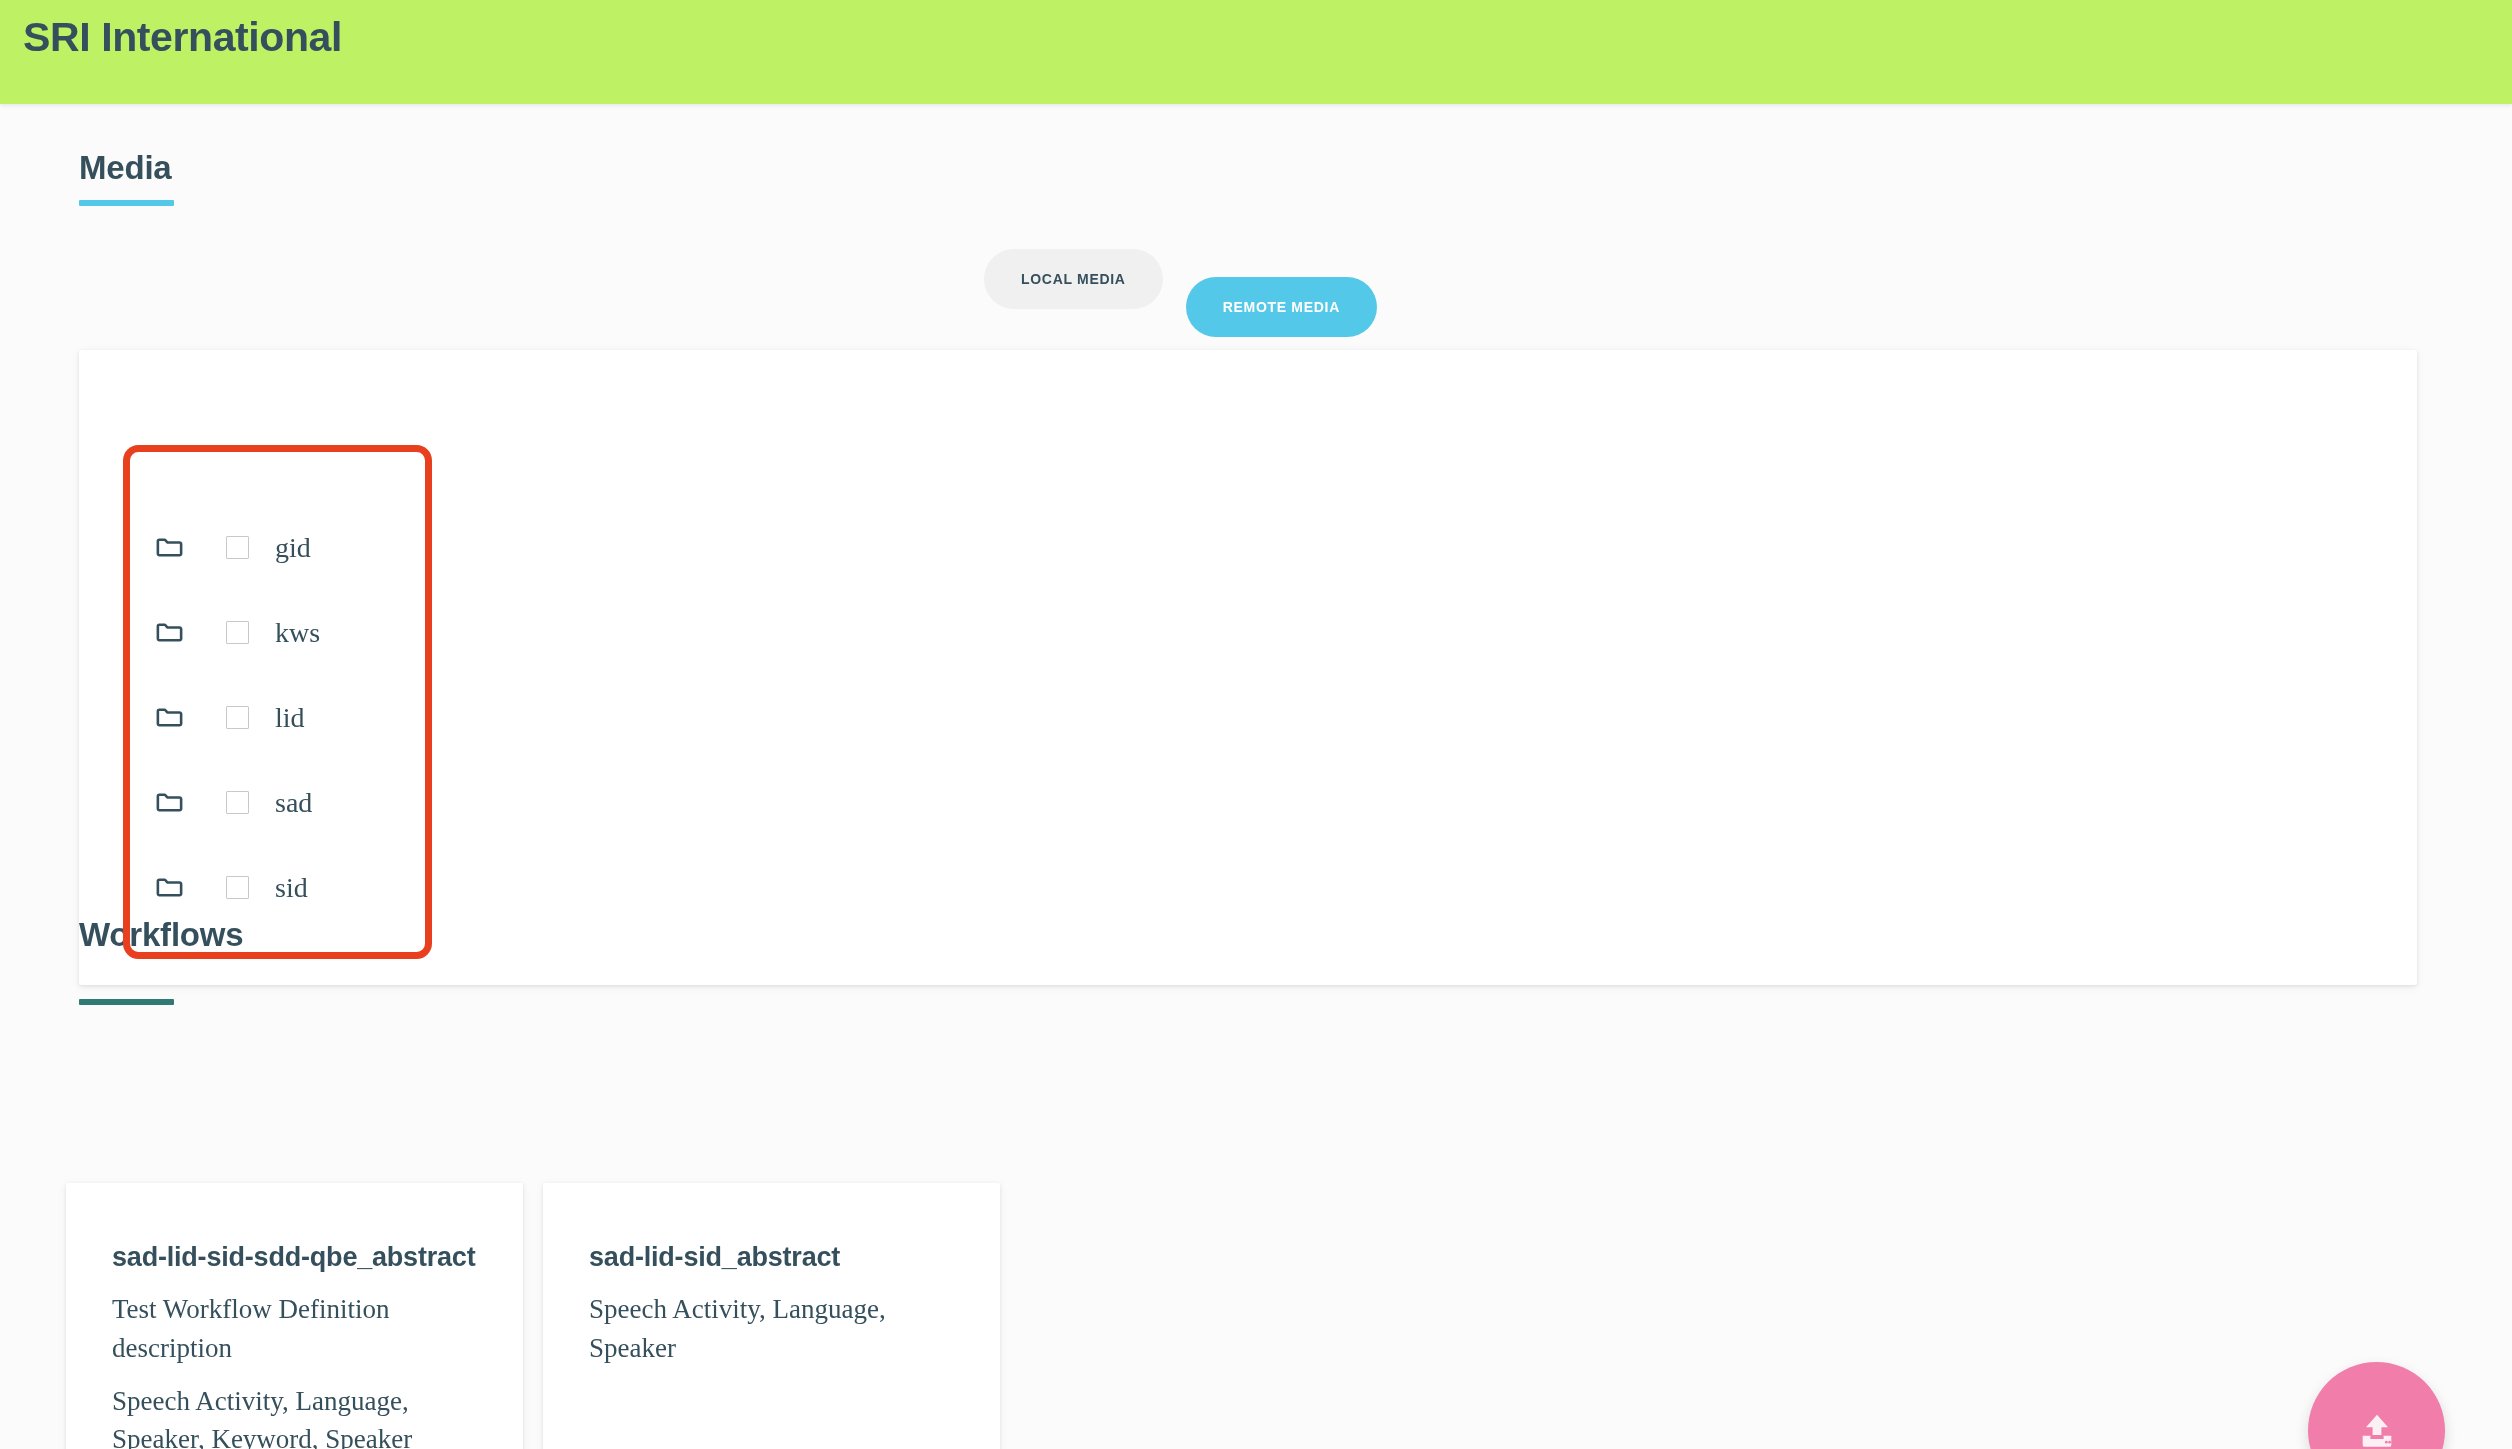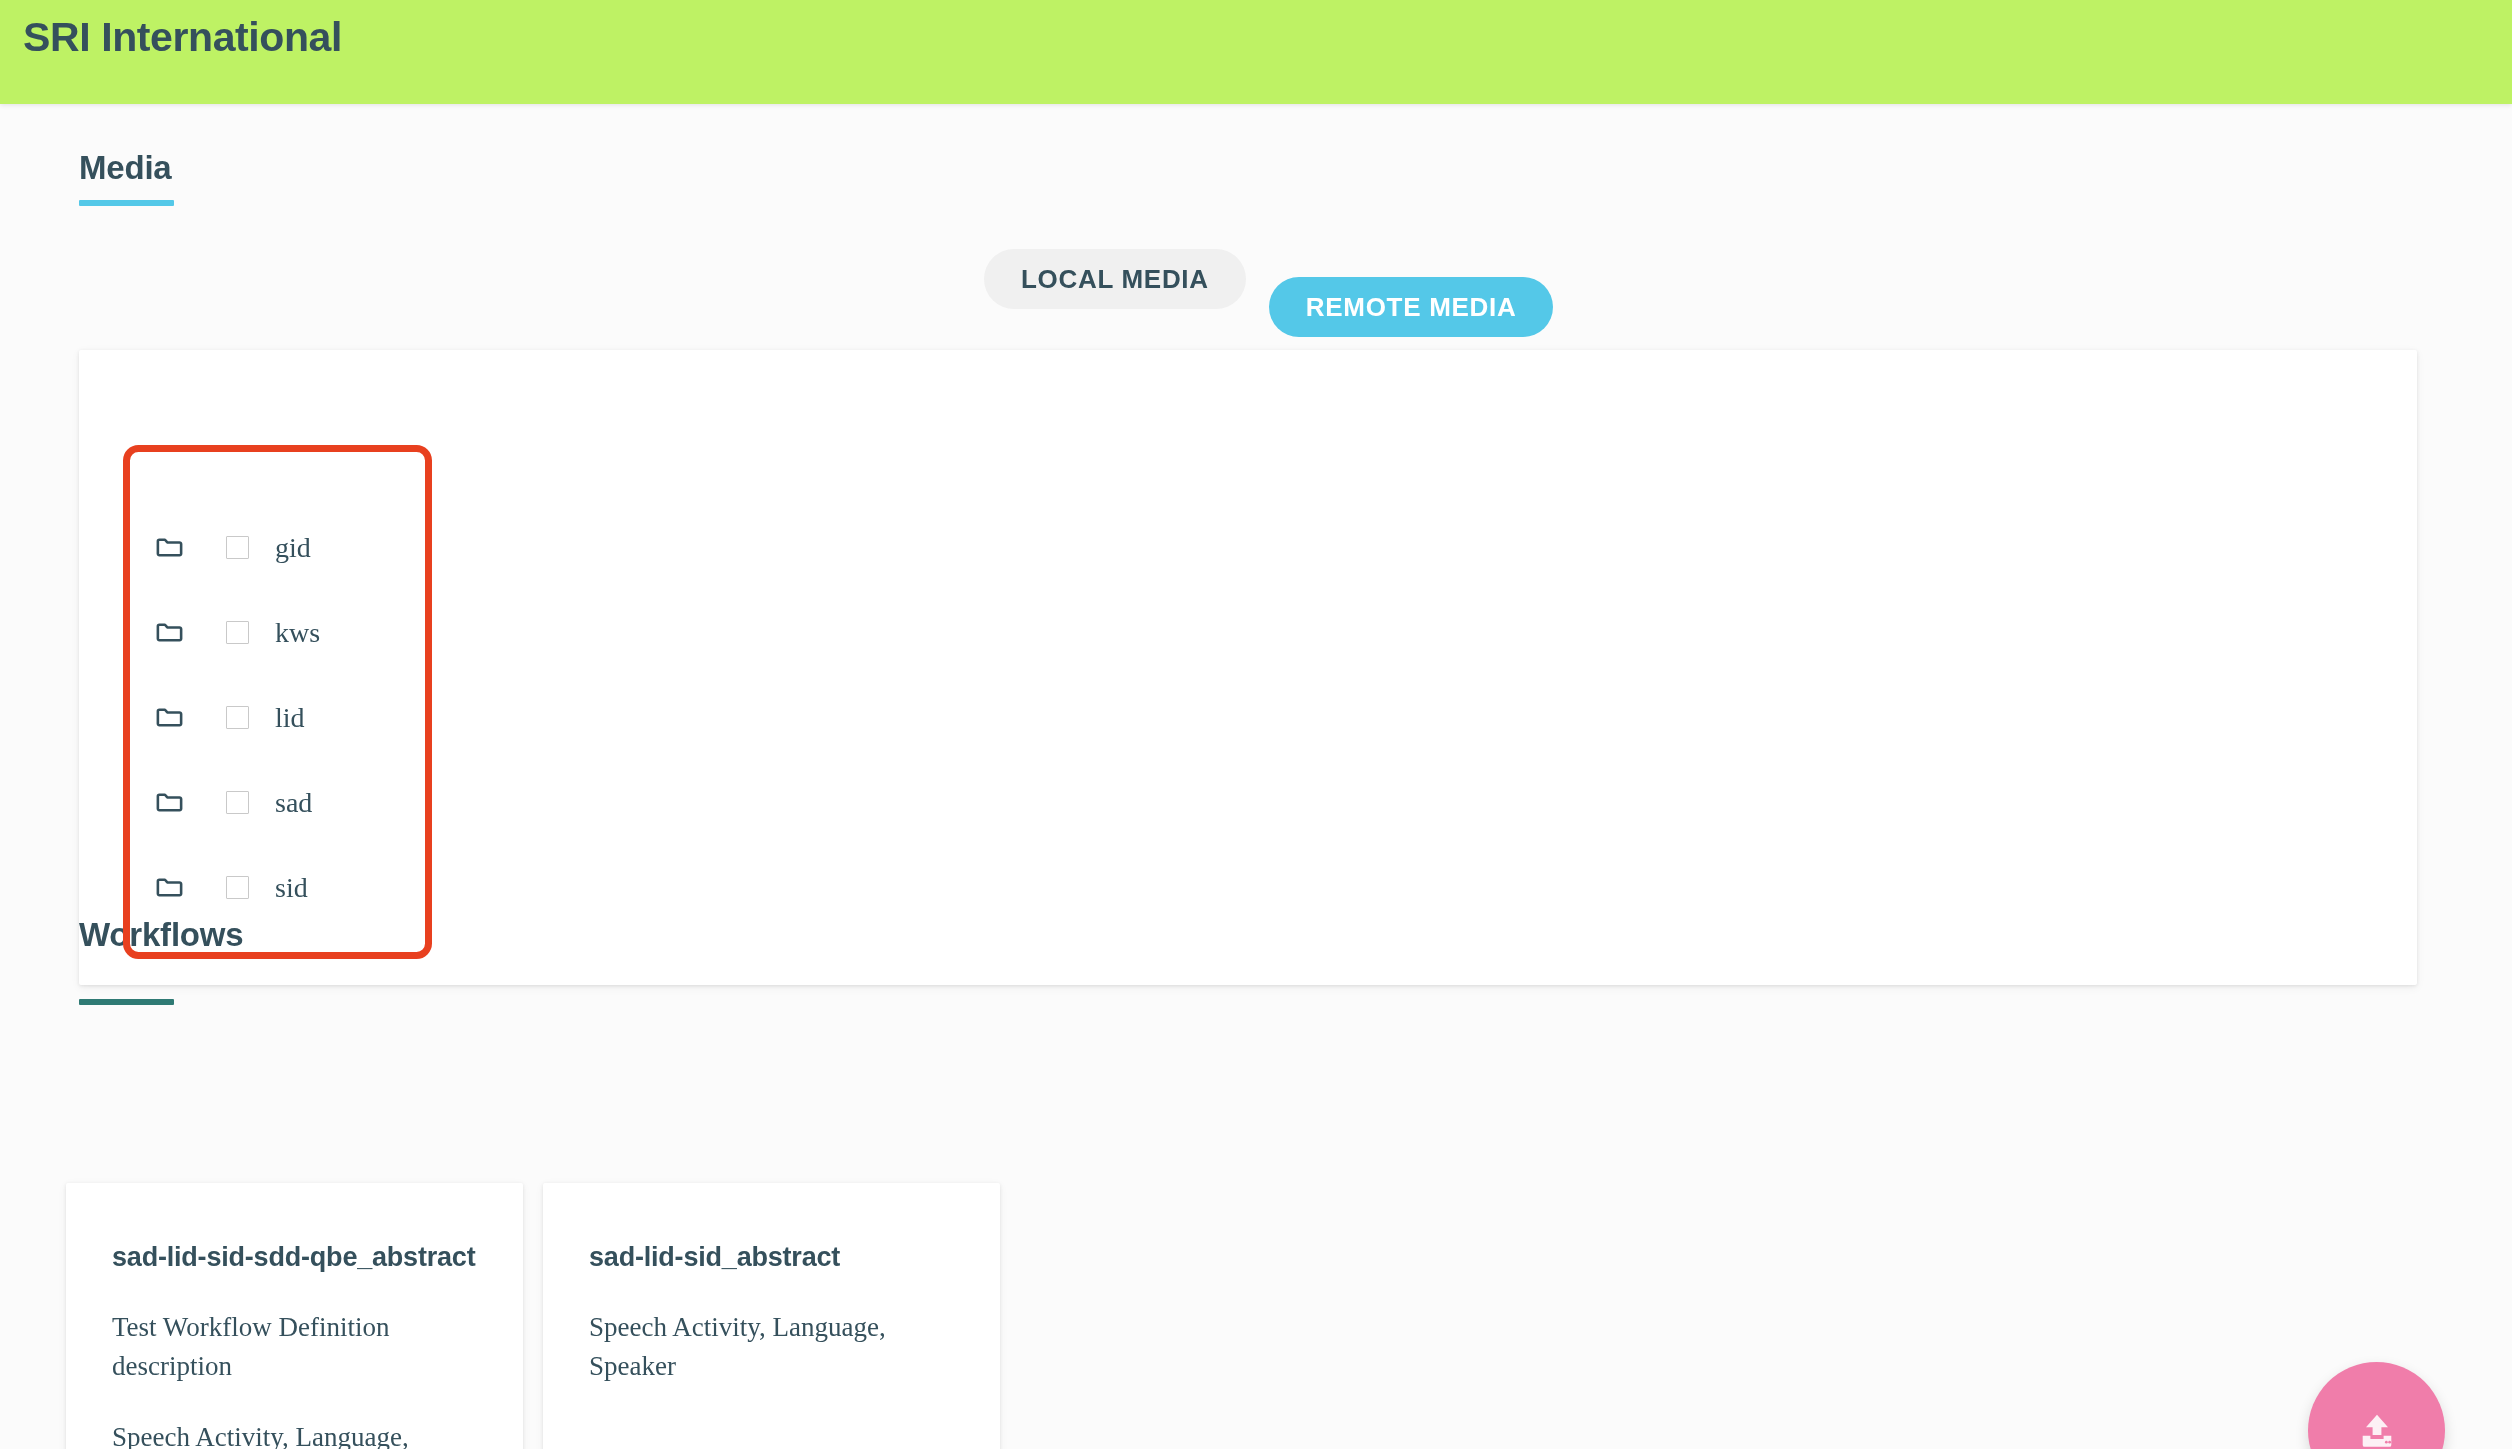--- a/index.html
+++ b/index.html
@@ -76,21 +76,21 @@
     display: flex;
     gap: 23px;
     z-index: 10;
   }
   .pill {
     height: 60px;
     padding: 0 37px;
     border: none;
     border-radius: 30px;
     font-family: "Liberation Sans", sans-serif;
-    font-size: 26px;
+    font-size: 14px;
     font-weight: 700;
     letter-spacing: 0.7px;
     cursor: pointer;
     display: flex;
     align-items: center;
     justify-content: center;
   }
   .pill.inactive { background: #f0f0f0; color: #35505c; }
   .pill.active   { background: #54c8e8; color: #ffffff; margin-top: 28px; }
 
@@ -180,21 +180,21 @@
     color: #35505c;
     line-height: 1.35;
     letter-spacing: -0.2px;
     word-break: break-word;
   }
   .wf-desc, .wf-tags {
     font-family: "Liberation Serif", serif;
     font-size: 27px;
     color: #35505c;
     line-height: 1.42;
-    margin-top: 33px;
+    margin-top: 15px;
   }
 
   
   .fab {
     position: absolute;
     left: 2308px;
     top: 1258px;
     width: 137px;
     height: 137px;
     border-radius: 50%;

